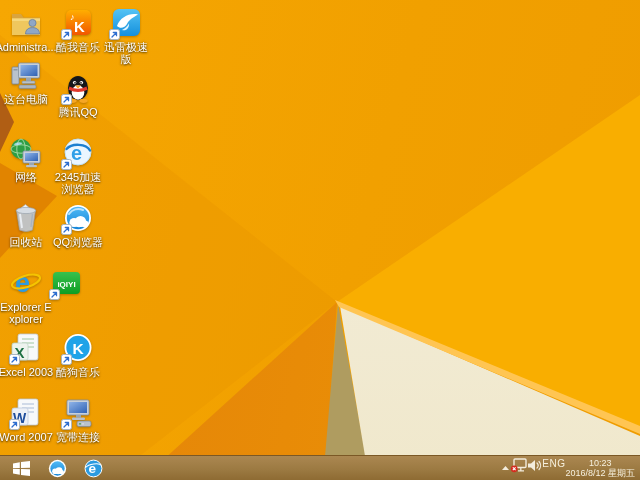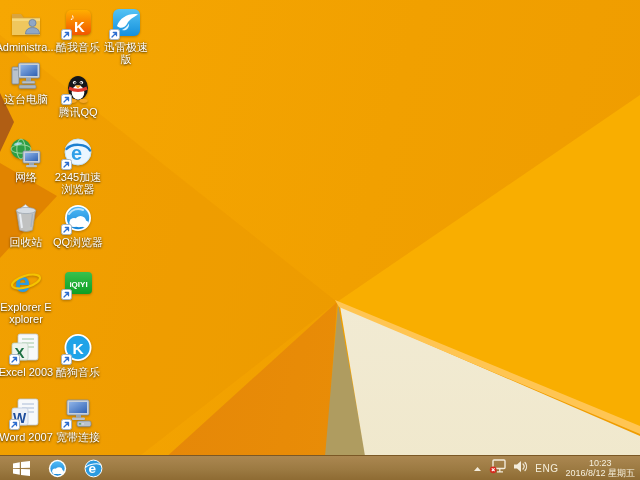--- a/index.html
+++ b/index.html
@@ -35,21 +35,21 @@
       text-shadow:0 1px 2px rgba(0,0,0,.65),0 0 3px rgba(0,0,0,.35);}
   .icon-label.nowrap{white-space:nowrap;word-break:normal;}
   svg text{font-family:"Liberation Sans","DejaVu Sans",sans-serif;}
   
   .taskbar{position:absolute;left:0;right:0;bottom:0;height:25px;
       background:linear-gradient(180deg,#AB8751 0%,#9C7A42 55%,#8E6B33 100%);
       border-top:1px solid rgba(120,85,35,.85);
       display:flex;align-items:center;}
   .task-left{display:flex;align-items:center;gap:6px;padding-left:6px;}
   .task-btn{width:30px;height:24px;display:flex;align-items:center;justify-content:center;}
-  .tray{margin-left:auto;display:flex;align-items:center;gap:7px;padding-right:5px;
+  .tray{margin-left:auto;display:flex;align-items:flex-start;gap:0;padding-right:5px;
       color:#F6F0DE;}
   .tray-lang{font-size:10px;letter-spacing:.5px;}
   .tray-clock{font-size:9px;line-height:10.5px;text-align:center;white-space:nowrap;}
 </style>
 </head>
 <body>
 
 <div class="screen">
 
   <div class="wp wp-base"></div>
@@ -204,21 +204,21 @@
   </div>
 
   <div class="desktop-icon" style="left:0px;top:266px">
     <svg viewBox="0 0 34 34">
       <text x="6" y="26" font-size="27" font-weight="bold" fill="#2C9BE0">e</text>
       <ellipse cx="17" cy="15.5" rx="14.5" ry="5.8" fill="none" stroke="#F5C400" stroke-width="2.2" transform="rotate(-17 17 15.5)"></ellipse>
     </svg>
     <div class="icon-label">Explorer Explorer</div>
   </div>
 
-  <div class="desktop-icon" style="left:52px;top:266px">
+  <div class="desktop-icon" style="left:40px;top:266px">
     <svg viewBox="0 0 34 34">
       <rect x="4" y="6" width="27" height="22" rx="4" fill="url(#gGreen)"></rect>
       <text x="17.5" y="20.5" font-size="8" font-weight="bold" fill="#fff" text-anchor="middle">iQIYI</text>
       <use href="#badge"></use>
     </svg>
   </div>
 
   <div class="desktop-icon" style="left:0px;top:331px">
     <svg viewBox="0 0 34 34">
       <rect x="9" y="3" width="20" height="26" rx="2" fill="#F7F9FA" stroke="#C4CBD2" stroke-width=".8"></rect>

